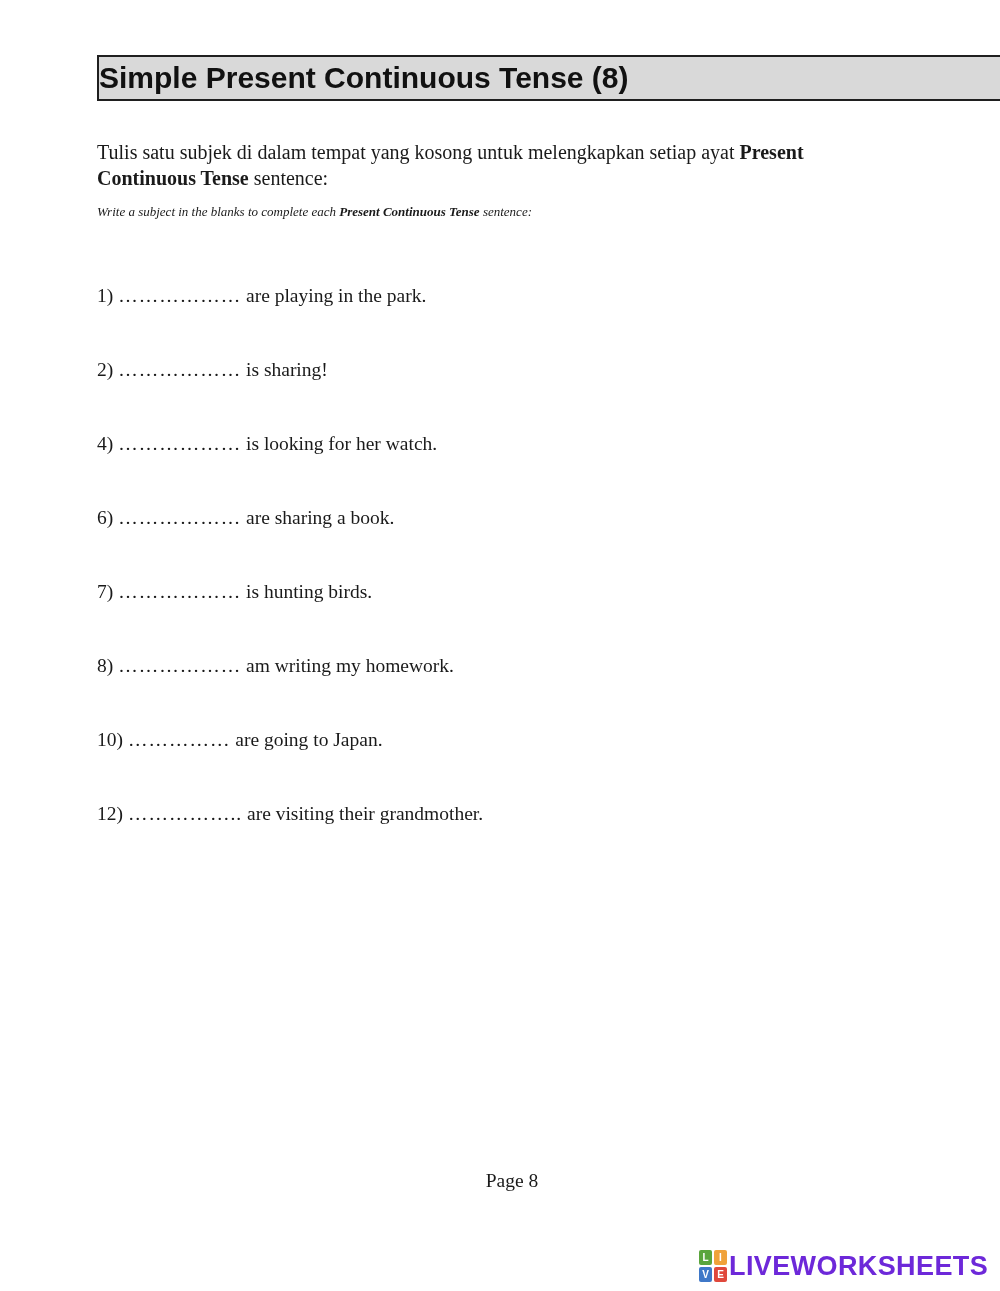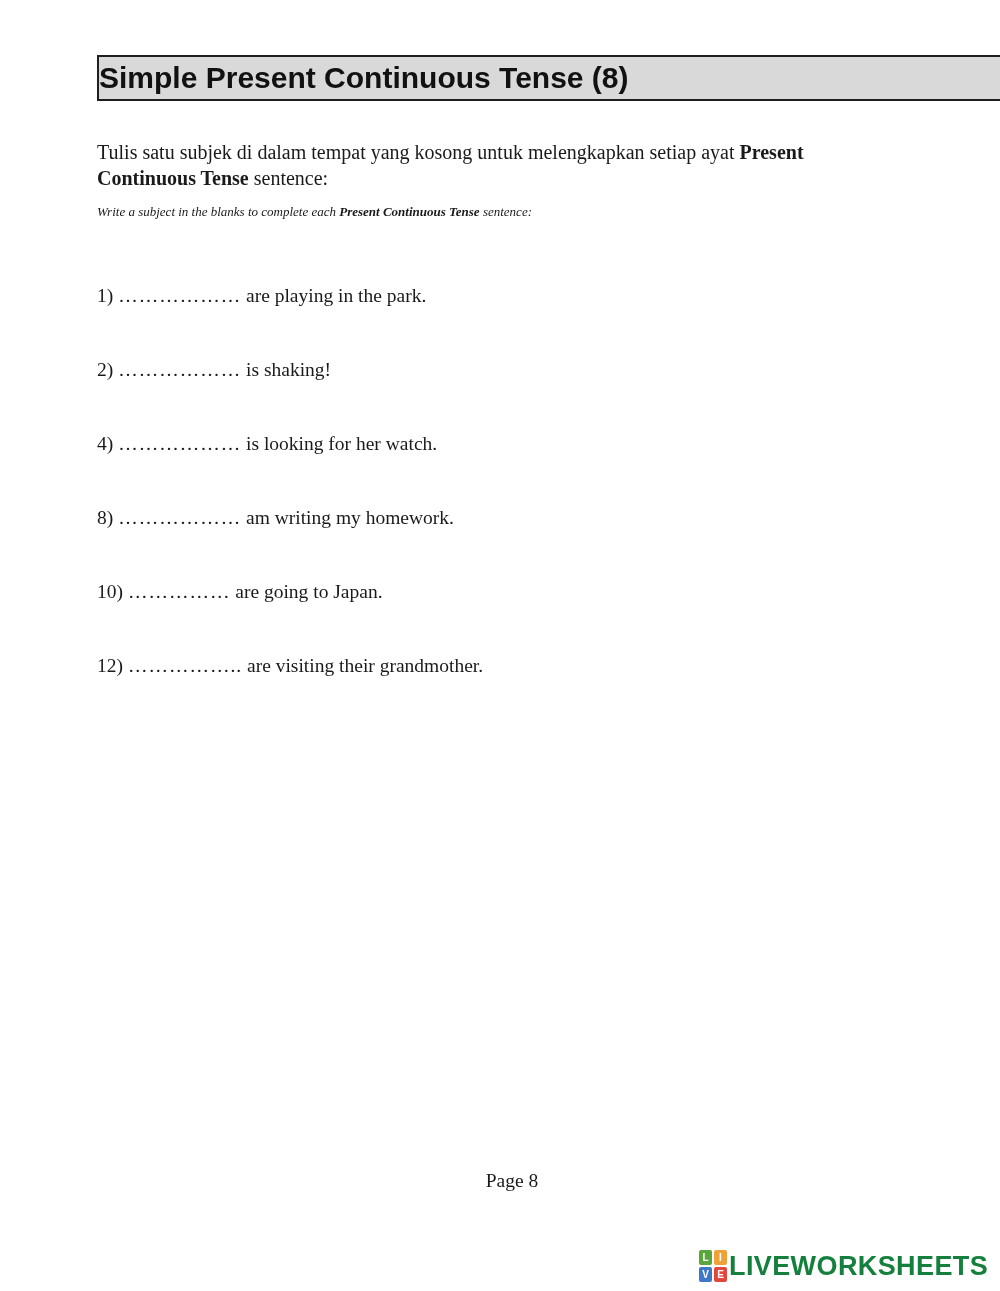--- a/index.html
+++ b/index.html
@@ -119,26 +119,36 @@
 
   <div class="items">
     <div class="item">
       <span>1)</span>
       <span class="dots">………………</span>
       <span>are playing in the park.</span>
     </div>
     <div class="item">
       <span>2)</span>
       <span class="dots">………………</span>
-      <span>is shaking!</span>
+      <span>is sharing!</span>
     </div>
     <div class="item">
       <span>4)</span>
       <span class="dots">………………</span>
       <span>is looking for her watch.</span>
+    </div>
+    <div class="item">
+      <span>6)</span>
+      <span class="dots">………………</span>
+      <span>are sharing a book.</span>
+    </div>
+    <div class="item">
+      <span>7)</span>
+      <span class="dots">………………</span>
+      <span>is hunting birds.</span>
     </div>
     <div class="item">
       <span>8)</span>
       <span class="dots">………………</span>
       <span>am writing my homework.</span>
     </div>
     <div class="item">
       <span>10)</span>
       <span class="dots">……………</span>
       <span>are going to Japan.</span>
@@ -152,16 +162,16 @@
 
   <div class="page-num">Page 8</div>
 
   <div class="logo">
     <div class="logo-grid">
       <span class="logo-tile" style="background: rgb(90, 165, 60);">L</span>
       <span class="logo-tile" style="background: rgb(240, 162, 58);">I</span>
       <span class="logo-tile" style="background: rgb(63, 120, 200);">V</span>
       <span class="logo-tile" style="background: rgb(224, 72, 60);">E</span>
     </div>
-    <span class="logo-text" style="color: #15803d;">LIVEWORKSHEETS</span>
+    <span class="logo-text" style="color: #6d28d9;">LIVEWORKSHEETS</span>
   </div>
 
 </div>
 
 </body></html>

